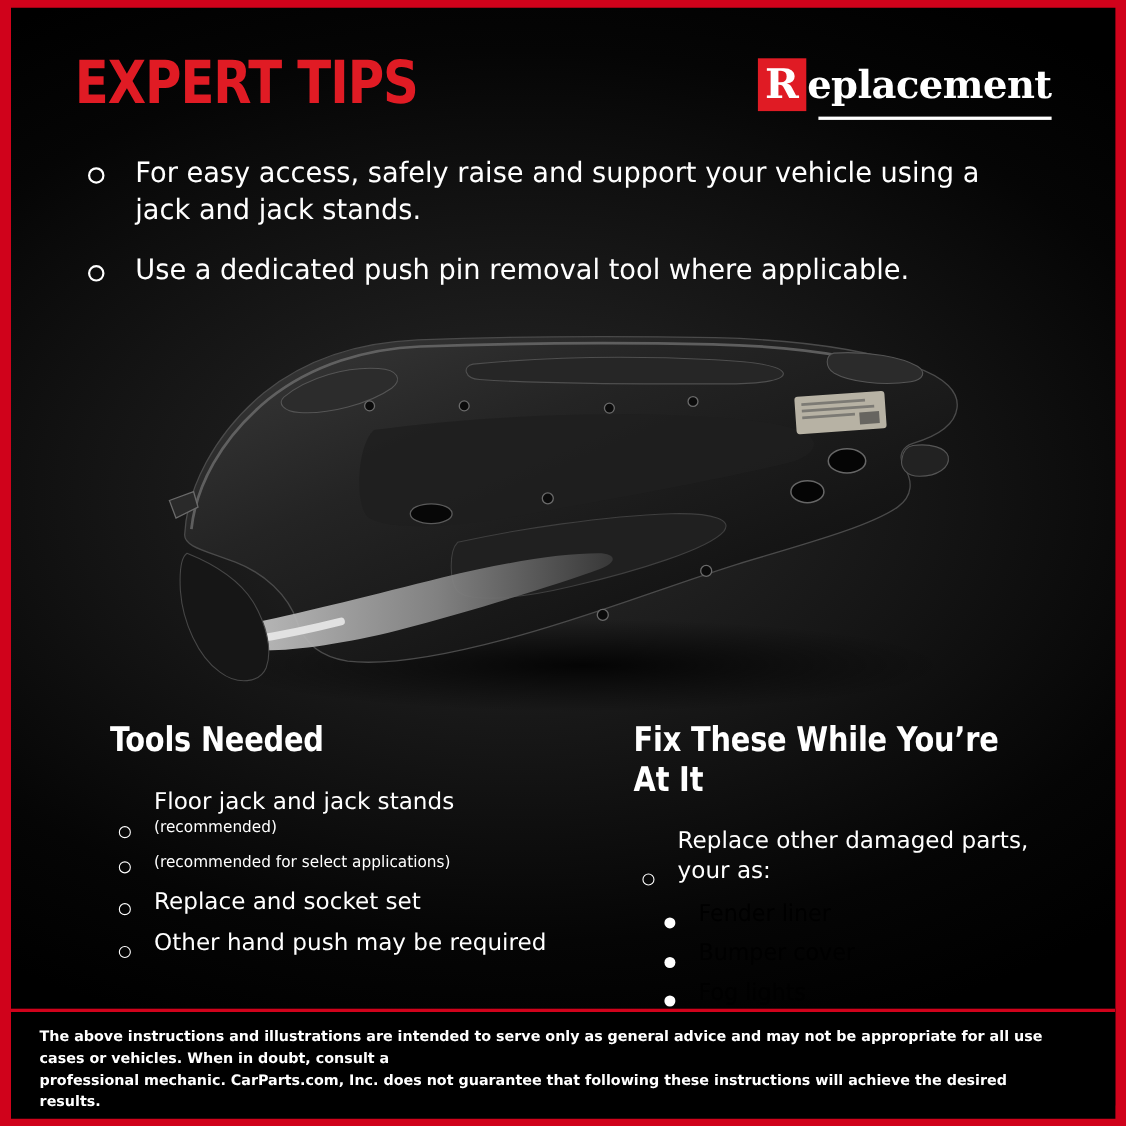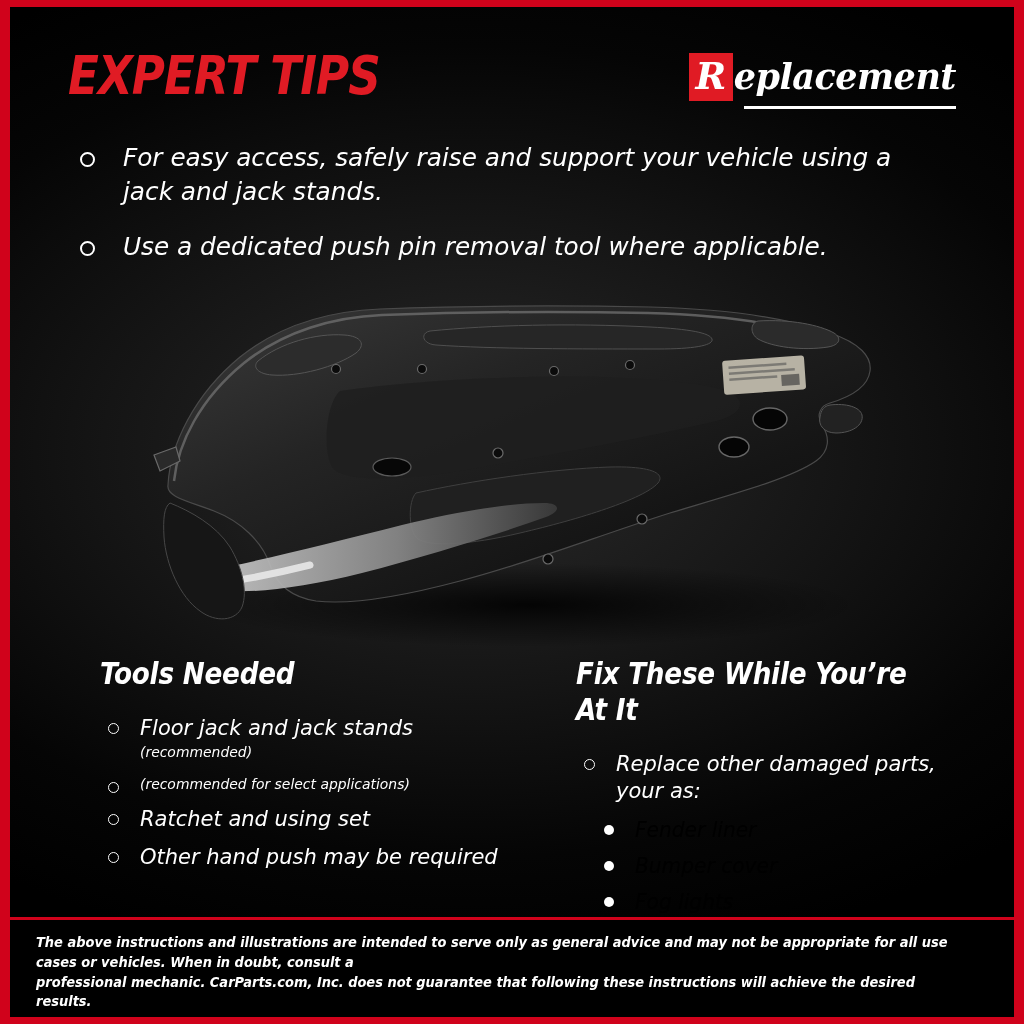--- a/index.html
+++ b/index.html
@@ -17,21 +17,20 @@
       #000;
     border-left: 10px solid #d0021b;
     border-right: 10px solid #d0021b;
     border-top: 7px solid #d0021b;
     border-bottom: 7px solid #d0021b;
     overflow: hidden;
   }
   .inner {
     position: absolute;
     inset: 0;
-    font-style: italic;
   }
 
   
   .header {
     position: absolute;
     top: 38px; left: 58px; right: 58px;
     height: 80px;
   }
   .title {
     font-size: 54px;
@@ -129,21 +128,21 @@
     font-weight: 700;
     font-family: "DejaVu Sans", sans-serif;
     font-stretch: condensed;
     transform: scaleX(0.94);
     transform-origin: left center;
     letter-spacing: -0.2px;
     margin-bottom: 24px;
   }
   .li {
     display: flex;
-    align-items: flex-start;
+    align-items: flex-end;
     margin-bottom: 12px;
   }
   .li-bullet {
     flex: 0 0 auto;
     width: 11px; height: 11px;
     border: 1.7px solid #ffffff;
     border-radius: 50%;
     margin: 8px 21px 0 8px;
   }
   .li-bullet.solid {
@@ -326,21 +325,21 @@
         <div class="li">
           <span class="li-bullet"></span>
           <span class="li-body">
             <span class="li-note" style="display:block">(recommended for select applications)</span>
           </span>
         </div>
 
         <div class="li">
           <span class="li-bullet"></span>
           <span class="li-body">
-            <span class="li-main">Ratchet and using set</span>
+            <span class="li-main">Replace and socket set</span>
           </span>
         </div>
 
         <div class="li">
           <span class="li-bullet"></span>
           <span class="li-body">
             <span class="li-main">Other hand push may be required</span>
           </span>
         </div>
       </div>

